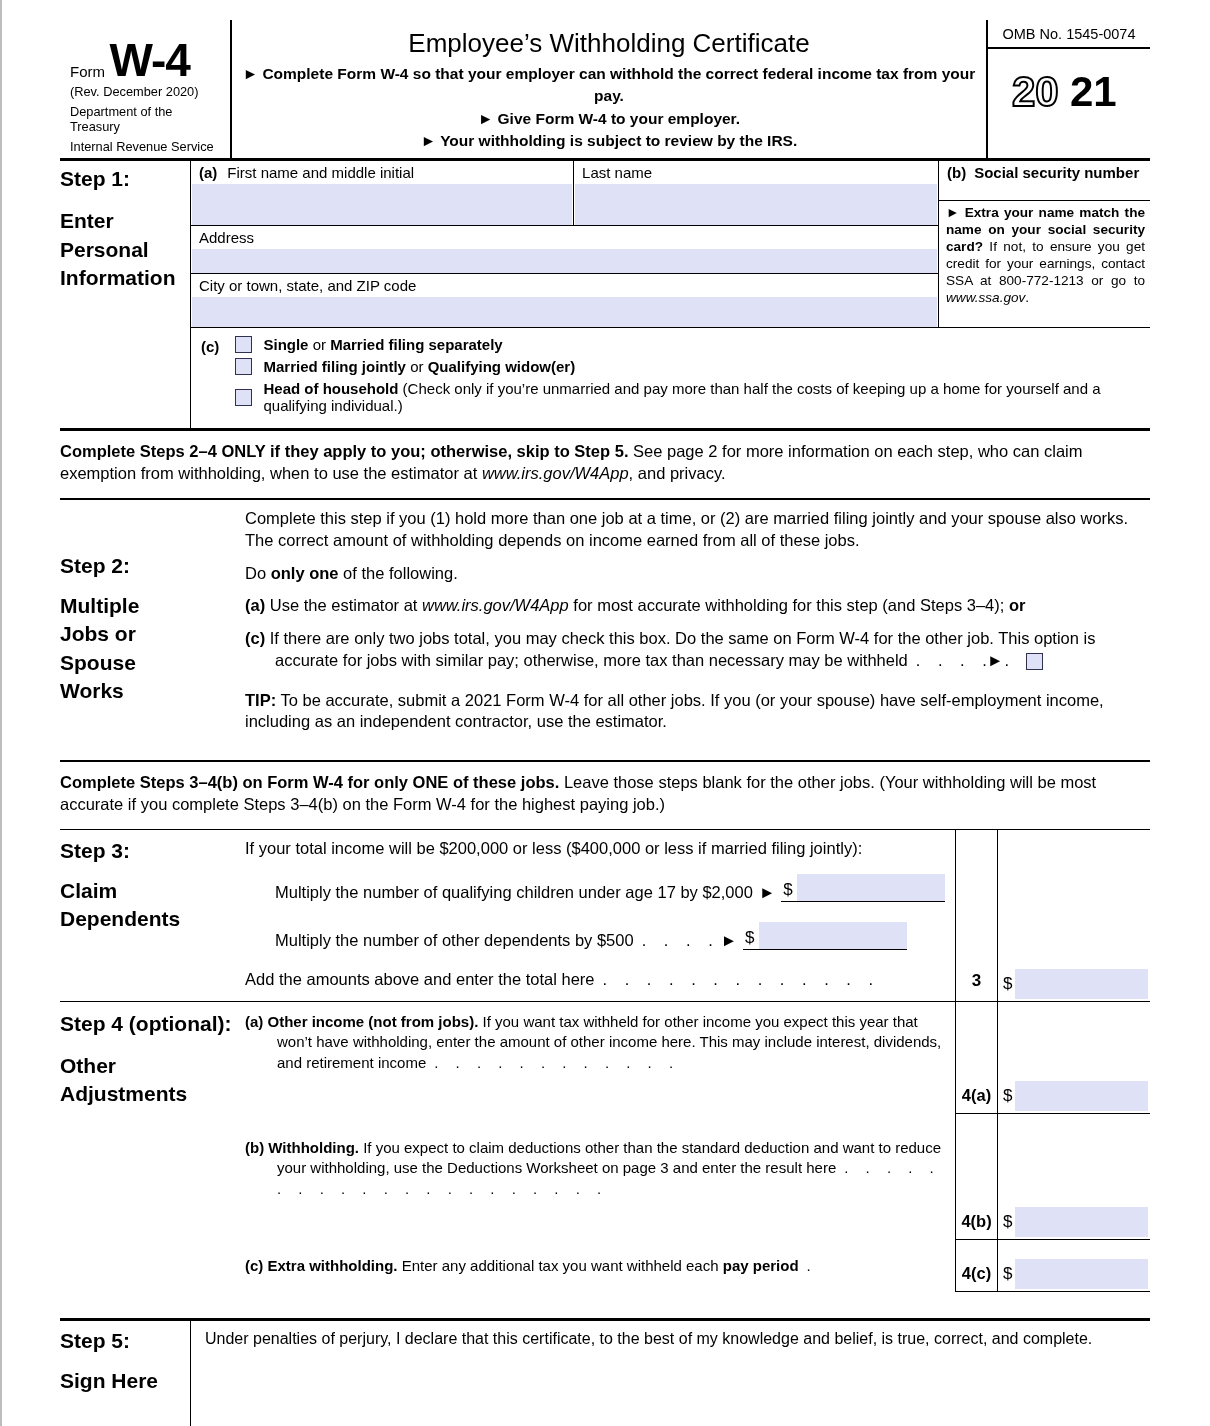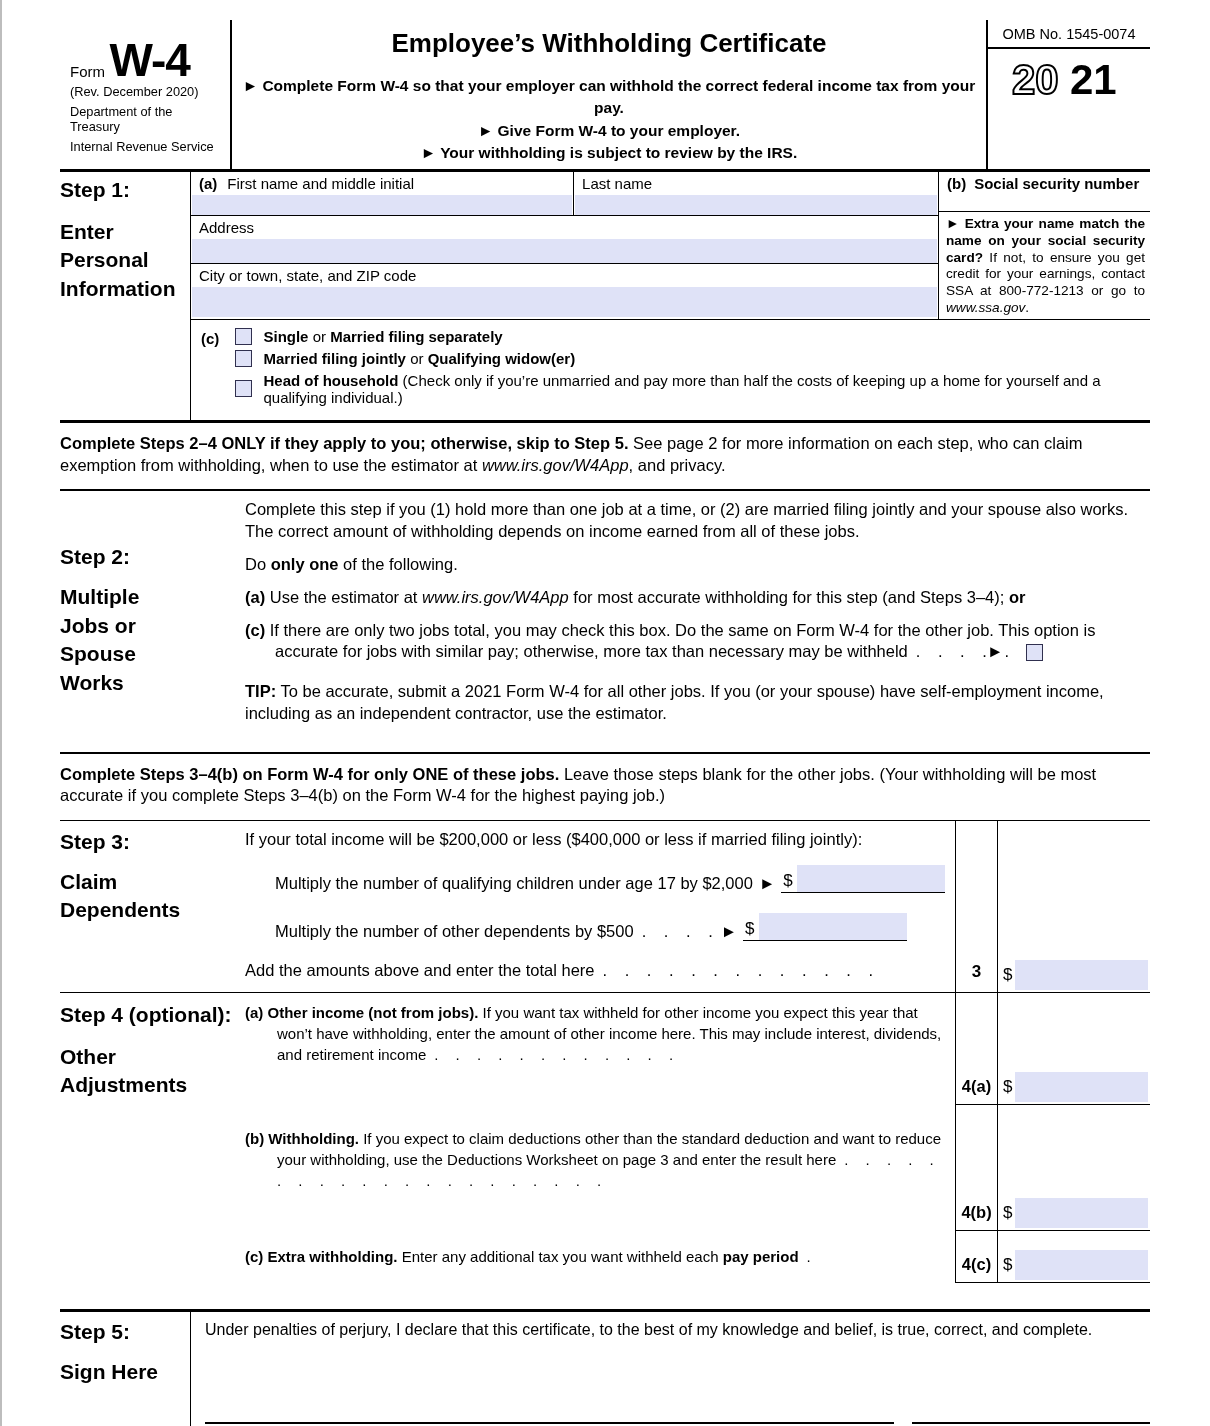--- a/index.html
+++ b/index.html
@@ -13,47 +13,47 @@
   :root { --field:#dfe2f7; --ln:#000; }
 
   
   .hdr { display:flex; border-bottom:3.5px solid var(--ln); min-height:113px; }
   .hdr-left { width:170px; padding:22px 6px 4px 10px; }
   .form-word { font-size:15px; display:inline-block; vertical-align:bottom; }
   .form-num  { font-size:46px; font-weight:bold; letter-spacing:-1px; line-height:.8; display:inline-block; }
   .hdr-left .small { font-size:12.8px; line-height:1.22; margin-top:4px; }
   .hdr-center { flex:1; border-left:2px solid var(--ln); border-right:2px solid var(--ln);
                 text-align:center; padding:8px 10px 4px; }
-  .hdr-title { font-size:26px; font-weight:bold; margin-bottom:16px; }
+  .hdr-title { font-size:26px; font-weight:normal; margin-bottom:4px; }
   .hdr-bullet { font-size:15.5px; font-weight:bold; line-height:1.45; }
   .arrow { display:inline-block; }
   .hdr-right { width:162px; text-align:center; }
   .omb { font-size:14.5px; padding:6px 2px 5px; border-bottom:2px solid var(--ln); }
-  .year-wrap { padding-top:8px; }
+  .year-wrap { padding-top:20px; }
 
   
   .fld { background:var(--field); }
   .bold { font-weight:bold; }
   .ital { font-style:italic; }
   .dots { word-spacing:13px; padding:0 8px; }
   .chk { display:inline-block; width:17px; height:17px; background:var(--field);
          border:1.6px solid #30304f; vertical-align:middle; }
 
   
   .s1 { display:flex; border-bottom:3.5px solid var(--ln); }
   .step-big { font-size:21px; font-weight:bold; }
   .s1-label { width:130px; padding-top:6px; }
   .s1-label .sub { margin-top:16px; line-height:1.35; }
   .s1-body { flex:1; border-left:1.5px solid var(--ln); display:flex; flex-direction:column; }
   .s1-top { display:flex; border-bottom:1.5px solid var(--ln); }
   .s1-left { flex:1; display:flex; flex-direction:column; }
   .cell-lbl { font-size:15px; padding:3px 8px 2px; white-space:nowrap; overflow:hidden; }
   .cell-lbl .pfx { font-weight:bold; margin-right:10px; }
   .fld-bar { height:27px; margin:1px 1px 0; }
-  .name-row { display:flex; height:44px; border-bottom:1.5px solid var(--ln); }
+  .name-row { display:flex; height:65px; border-bottom:1.5px solid var(--ln); }
   .cell-first { flex:1.05; border-right:1.5px solid var(--ln); display:flex; flex-direction:column; }
   .cell-last  { flex:1; display:flex; flex-direction:column; }
   .addr-row { height:48px; border-bottom:1.5px solid var(--ln); display:flex; flex-direction:column; }
   .city-row { height:53px; display:flex; flex-direction:column; }
   .cell-first .fld-bar, .cell-last .fld-bar, .addr-row .fld-bar, .city-row .fld-bar { flex:1; }
   .s1-right { width:212px; border-left:1.5px solid var(--ln); display:flex; flex-direction:column; }
   .ssn-cell { height:40px; border-bottom:1.5px solid var(--ln); display:flex; flex-direction:row; }
   .ssn-cell .cell-lbl { font-weight:bold; }
   .ssn-cell .cell-lbl .pfx { margin-right:8px; }
   .ssn-note { flex:1; font-size:13.6px; line-height:1.24; padding:4px 5px 2px 7px; text-align:justify; }

